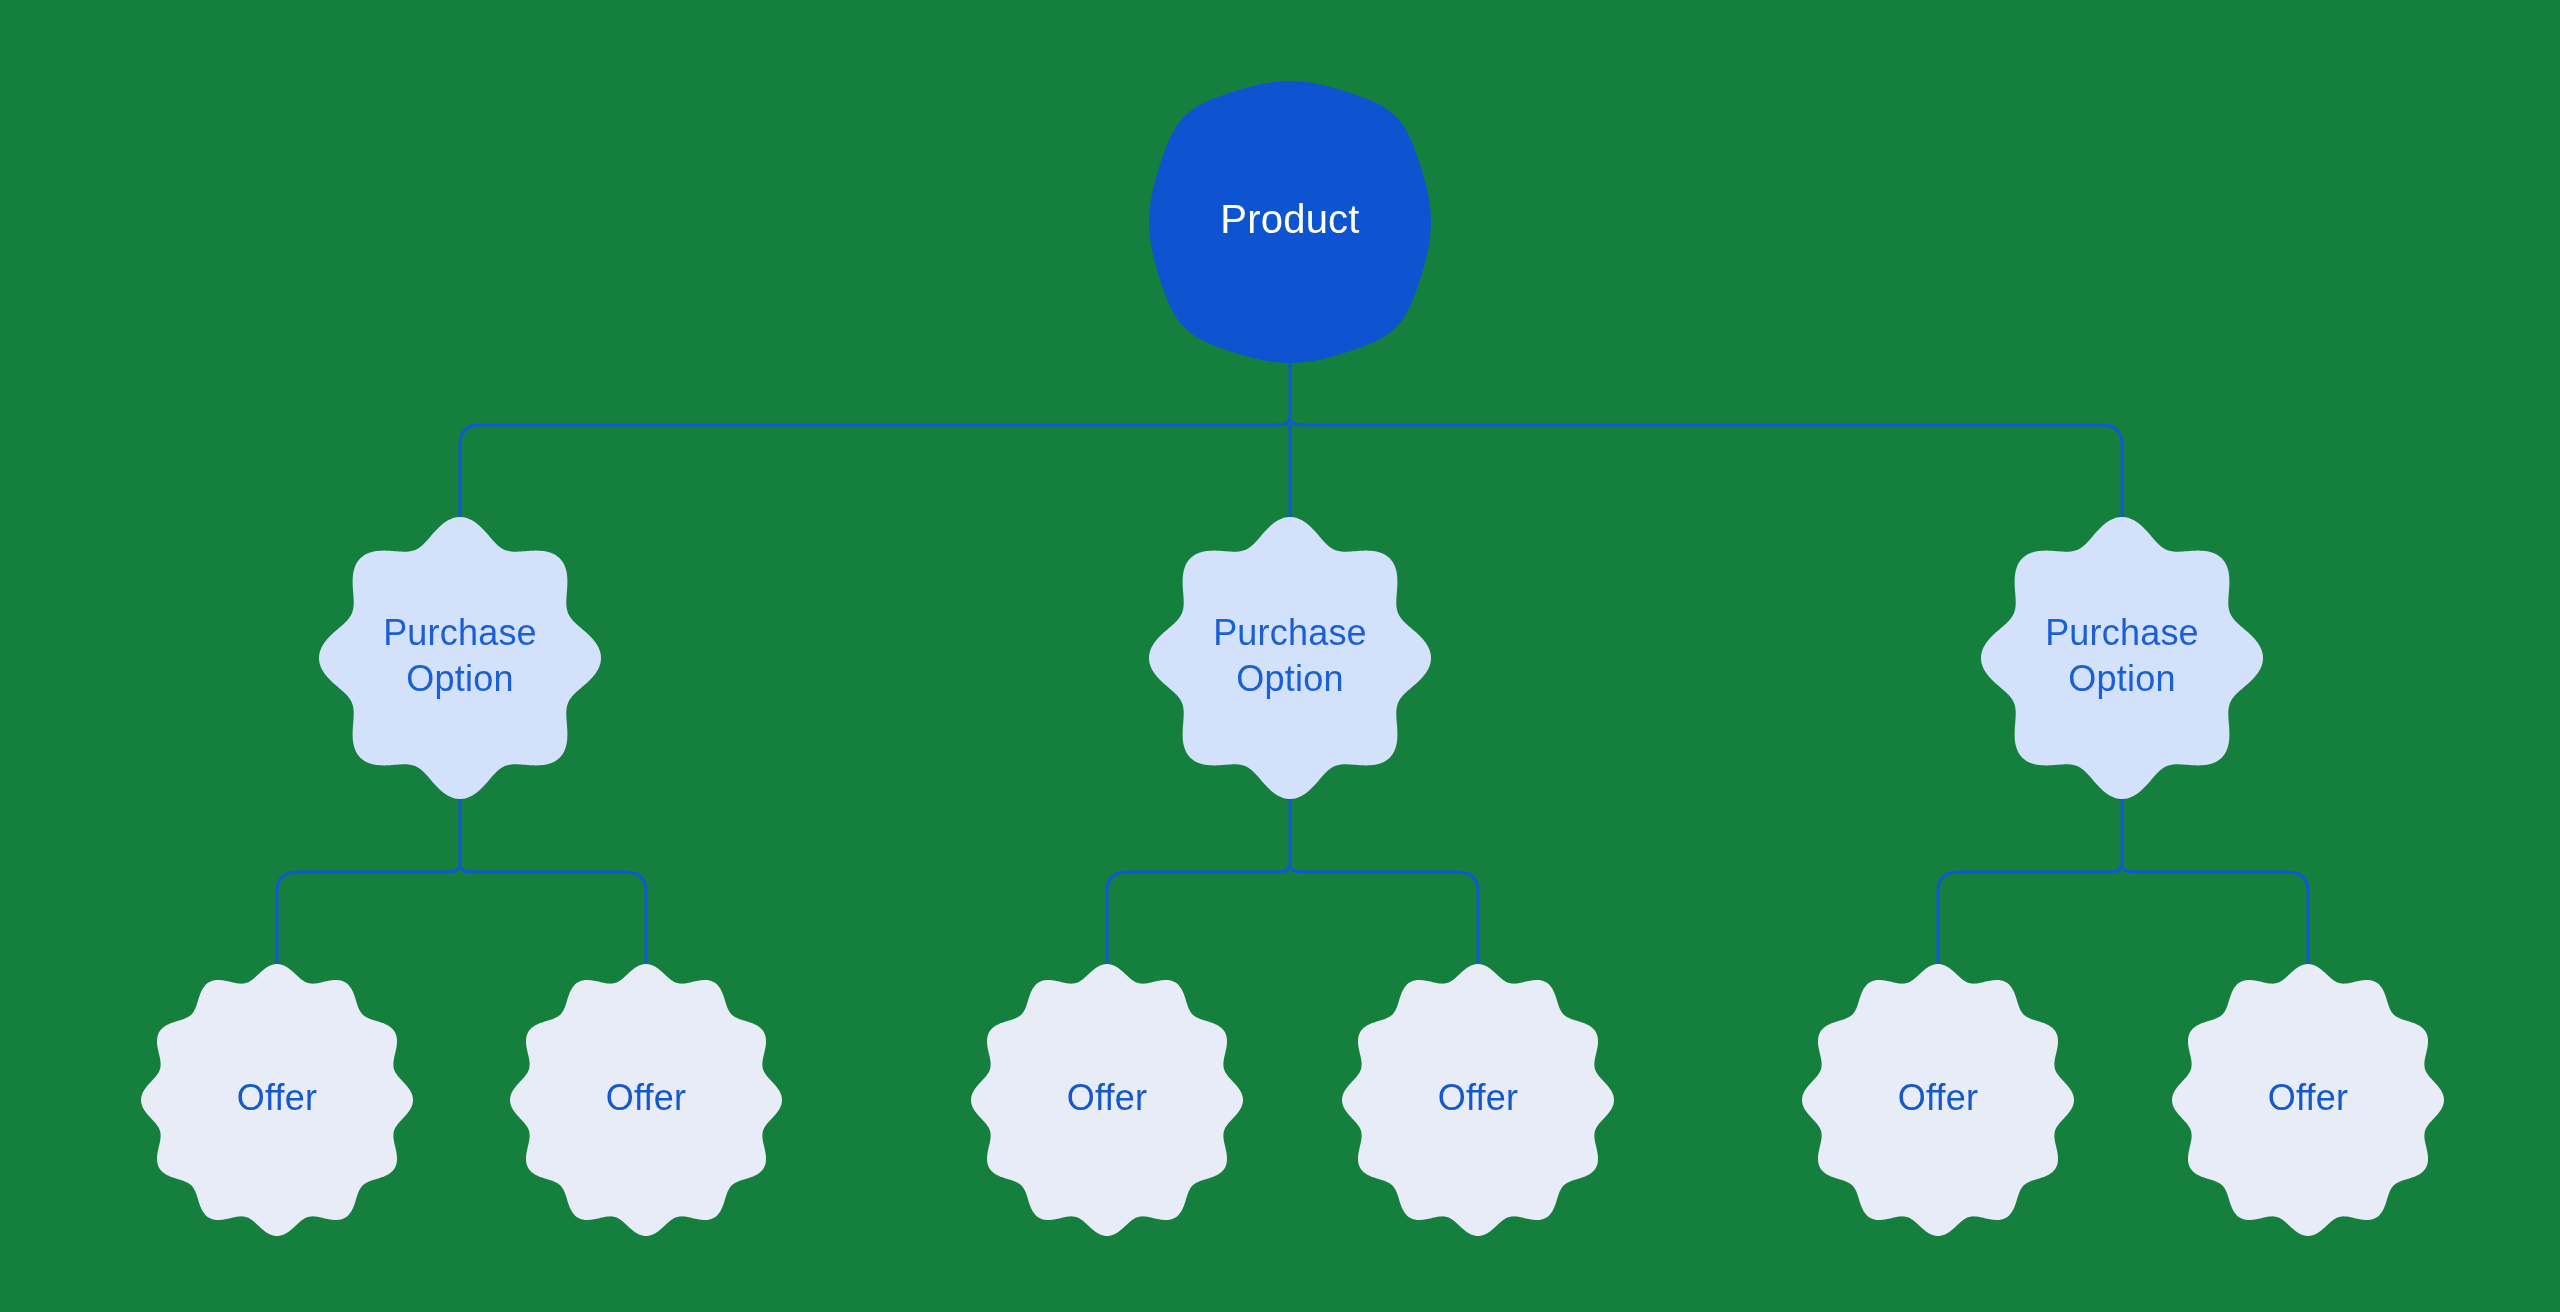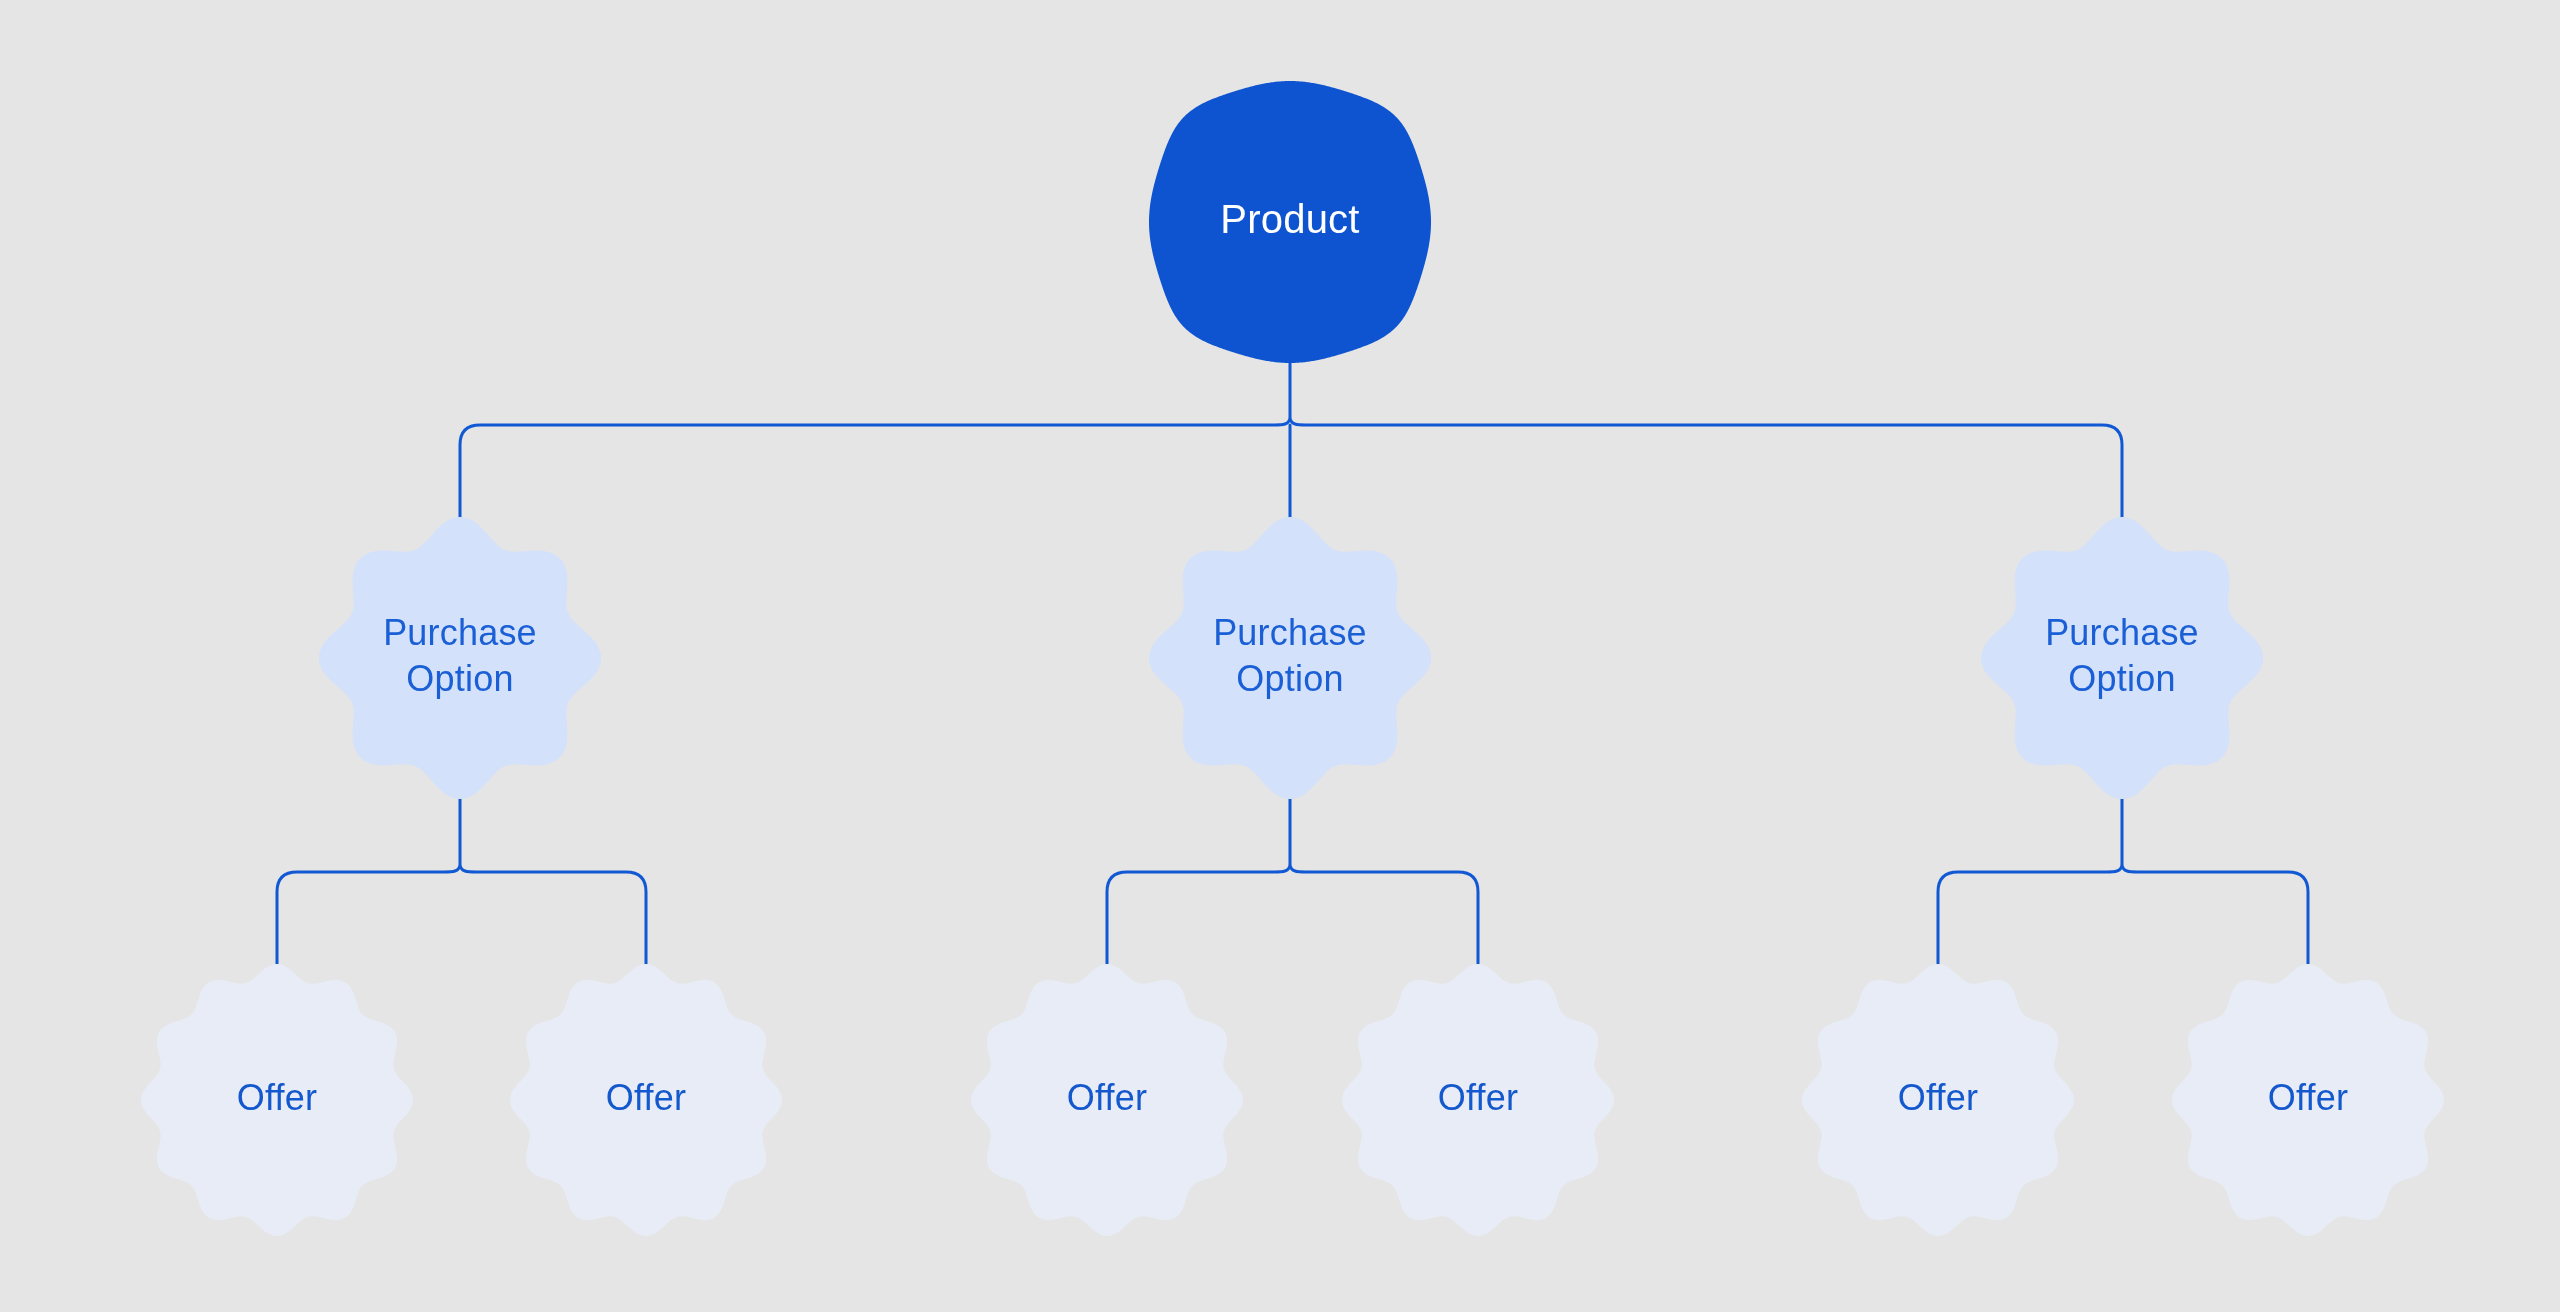--- a/index.html
+++ b/index.html
@@ -11,21 +11,21 @@
   body {
     width: 2560px;
     height: 1312px;
     overflow: hidden;
     font-family: "Liberation Sans", "DejaVu Sans", sans-serif;
   }
   #diagram-root {
     position: relative;
     width: 2560px;
     height: 1312px;
-    background: #e5e5e5;
+    background: #15803d;
   }
   #diagram-svg {
     position: absolute;
     top: 0;
     left: 0;
     width: 2560px;
     height: 1312px;
     display: block;
   }
   .node-label {

